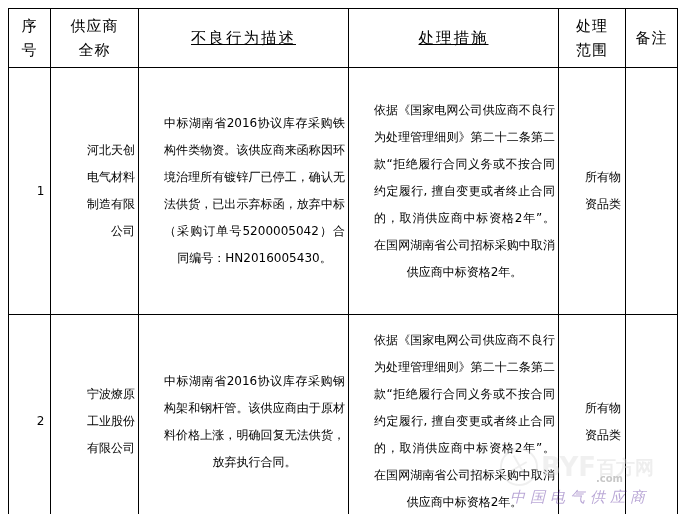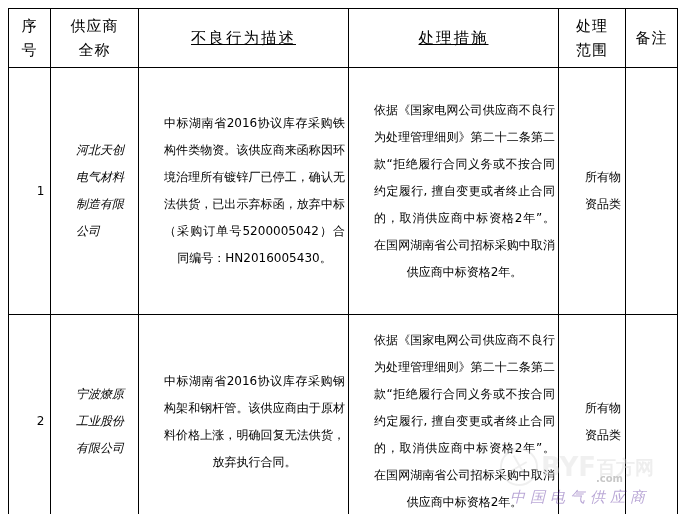--- a/index.html
+++ b/index.html
@@ -77,23 +77,22 @@
     font-size: 12px;
     line-height: 27px;
     padding-left: 25px;
   }
   td.cell-seq {
     text-align: center;
     font-size: 13px;
     font-family: "DejaVu Sans", "Liberation Sans", sans-serif;
   }
   td.cell-name {
-    text-align: left;
+    text-align: right;
     line-height: 26px;
-    font-style: italic;
   }
   td.cell-desc,
   td.cell-meas {
     text-align: justify;
     text-align-last: center;
     padding-left: 10px;
     padding-right: 10px;
     line-height: 27px;
   }
   td.cell-scope {

